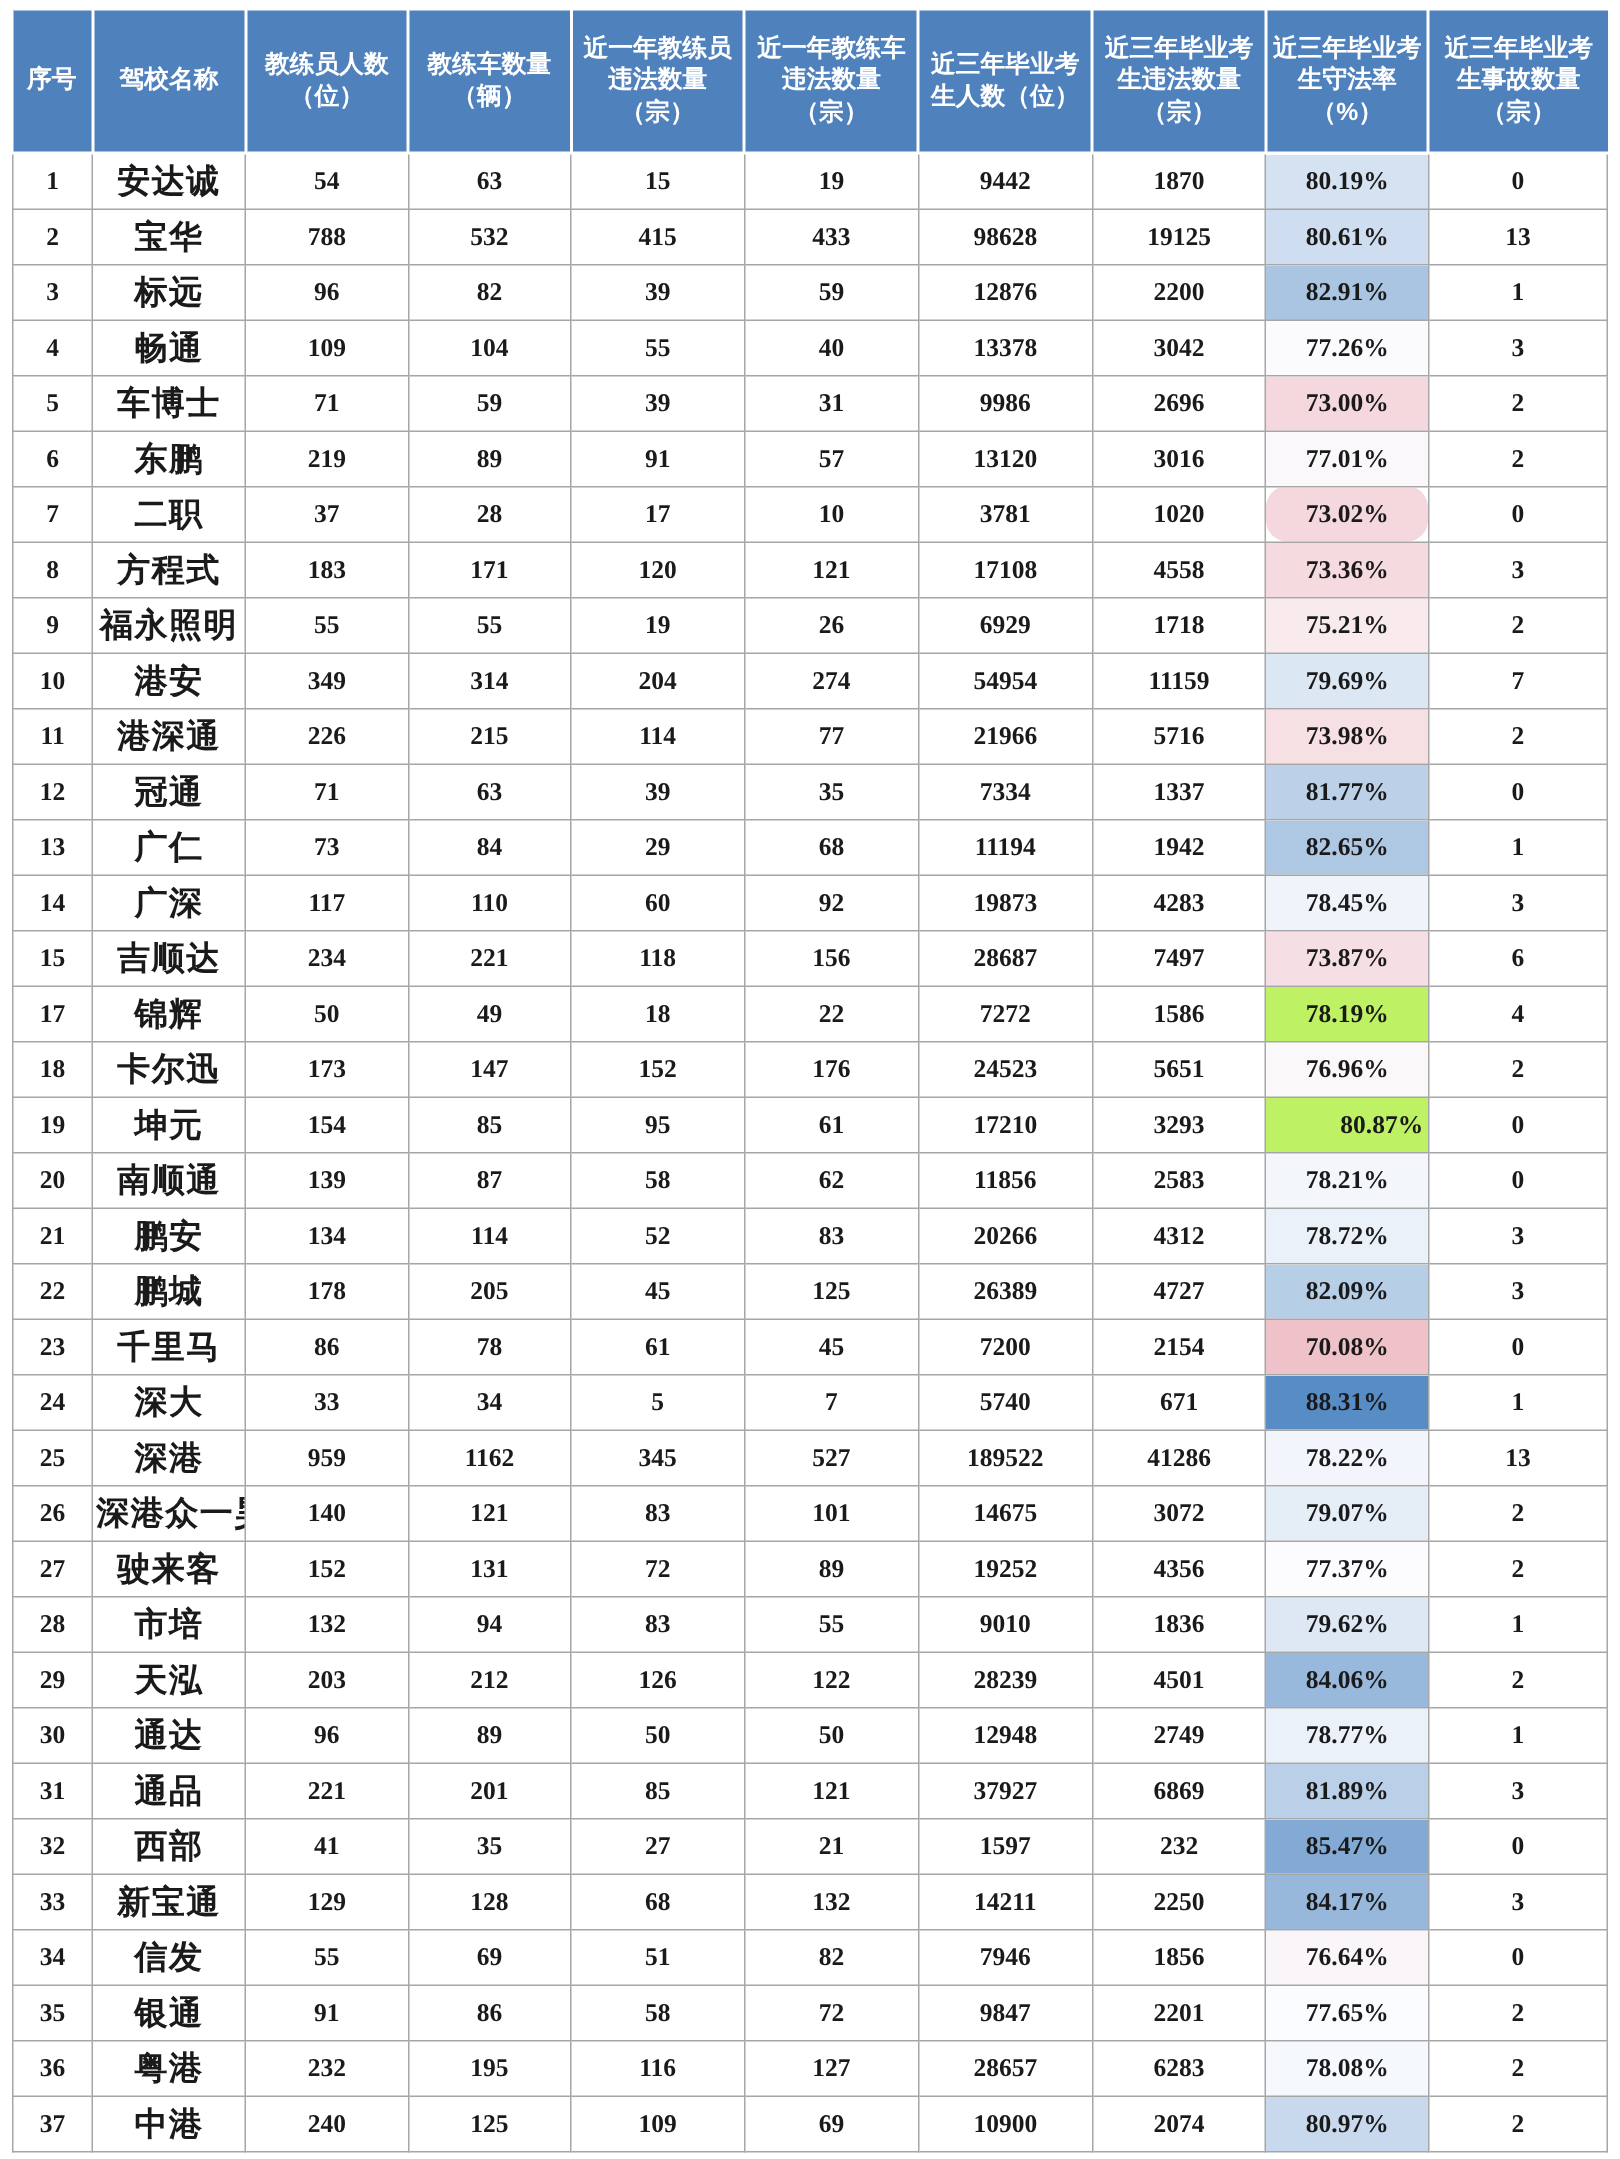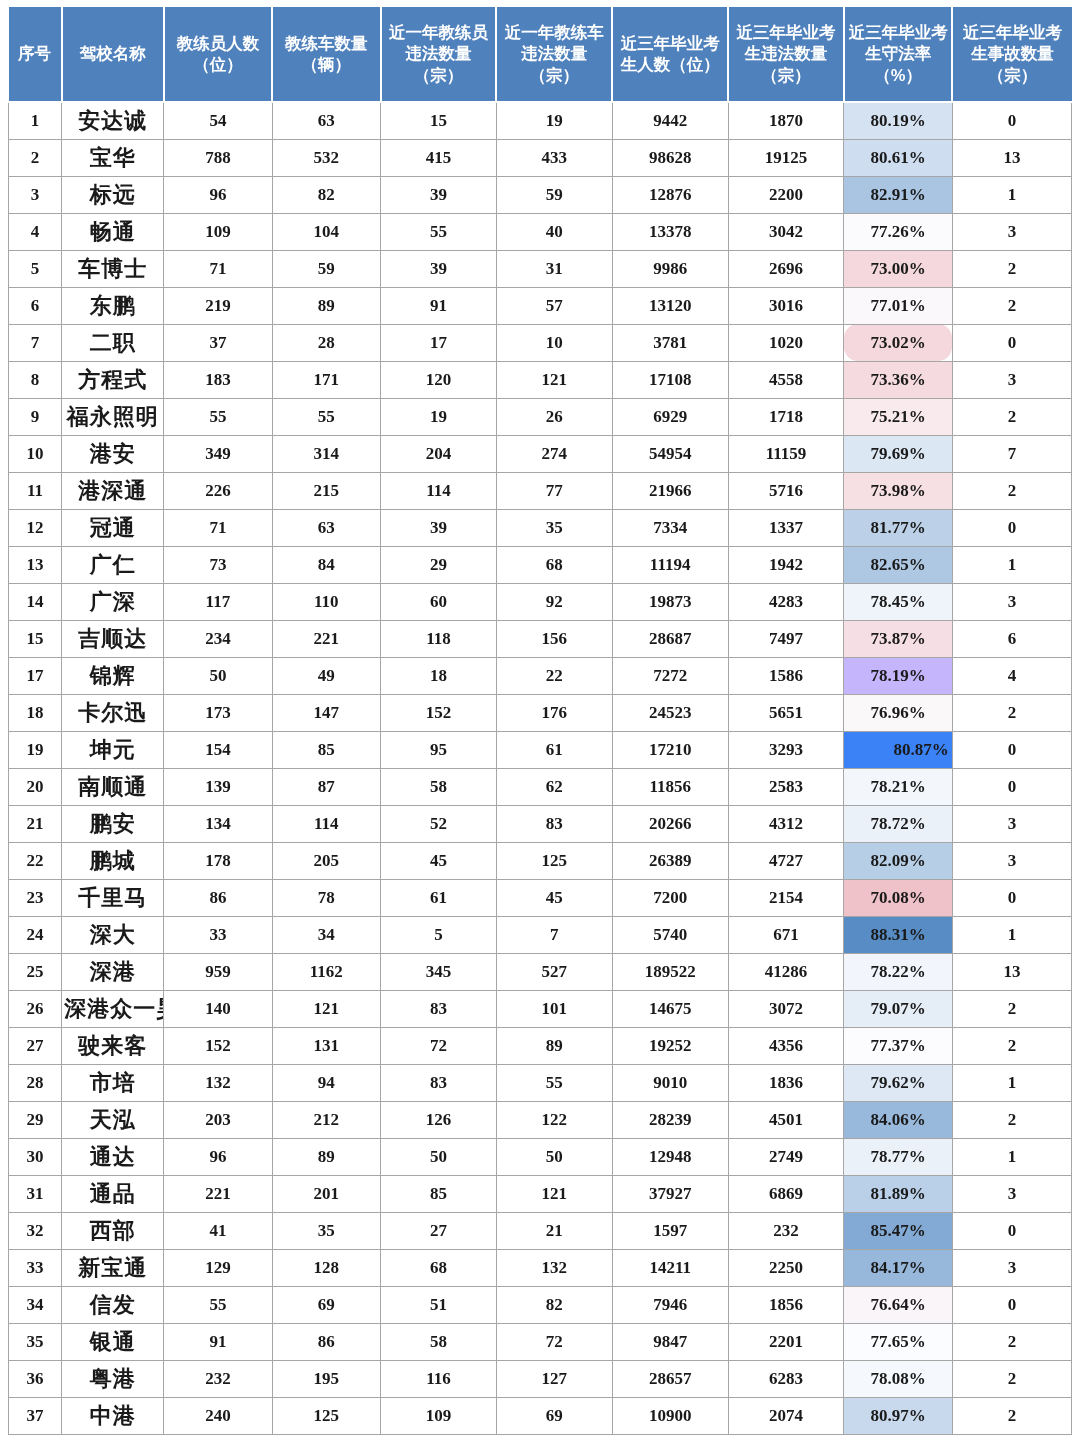--- a/index.html
+++ b/index.html
@@ -272,21 +272,21 @@
         </tr>
         <tr>
           <td>17</td>
           <td class="name">锦辉</td>
           <td>50</td>
           <td>49</td>
           <td>18</td>
           <td>22</td>
           <td>7272</td>
           <td>1586</td>
-          <td style="background: #c4b5fd;">78.19%</td>
+          <td style="background: #bef264;">78.19%</td>
           <td>4</td>
         </tr>
         <tr>
           <td>18</td>
           <td class="name">卡尔迅</td>
           <td>173</td>
           <td>147</td>
           <td>152</td>
           <td>176</td>
           <td>24523</td>
@@ -296,21 +296,21 @@
         </tr>
         <tr>
           <td>19</td>
           <td class="name">坤元</td>
           <td>154</td>
           <td>85</td>
           <td>95</td>
           <td>61</td>
           <td>17210</td>
           <td>3293</td>
-          <td style="background: #3b82f6; padding-left: 48px;">80.87%</td>
+          <td style="background: #bef264; padding-left: 48px;">80.87%</td>
           <td>0</td>
         </tr>
         <tr>
           <td>20</td>
           <td class="name">南顺通</td>
           <td>139</td>
           <td>87</td>
           <td>58</td>
           <td>62</td>
           <td>11856</td>

